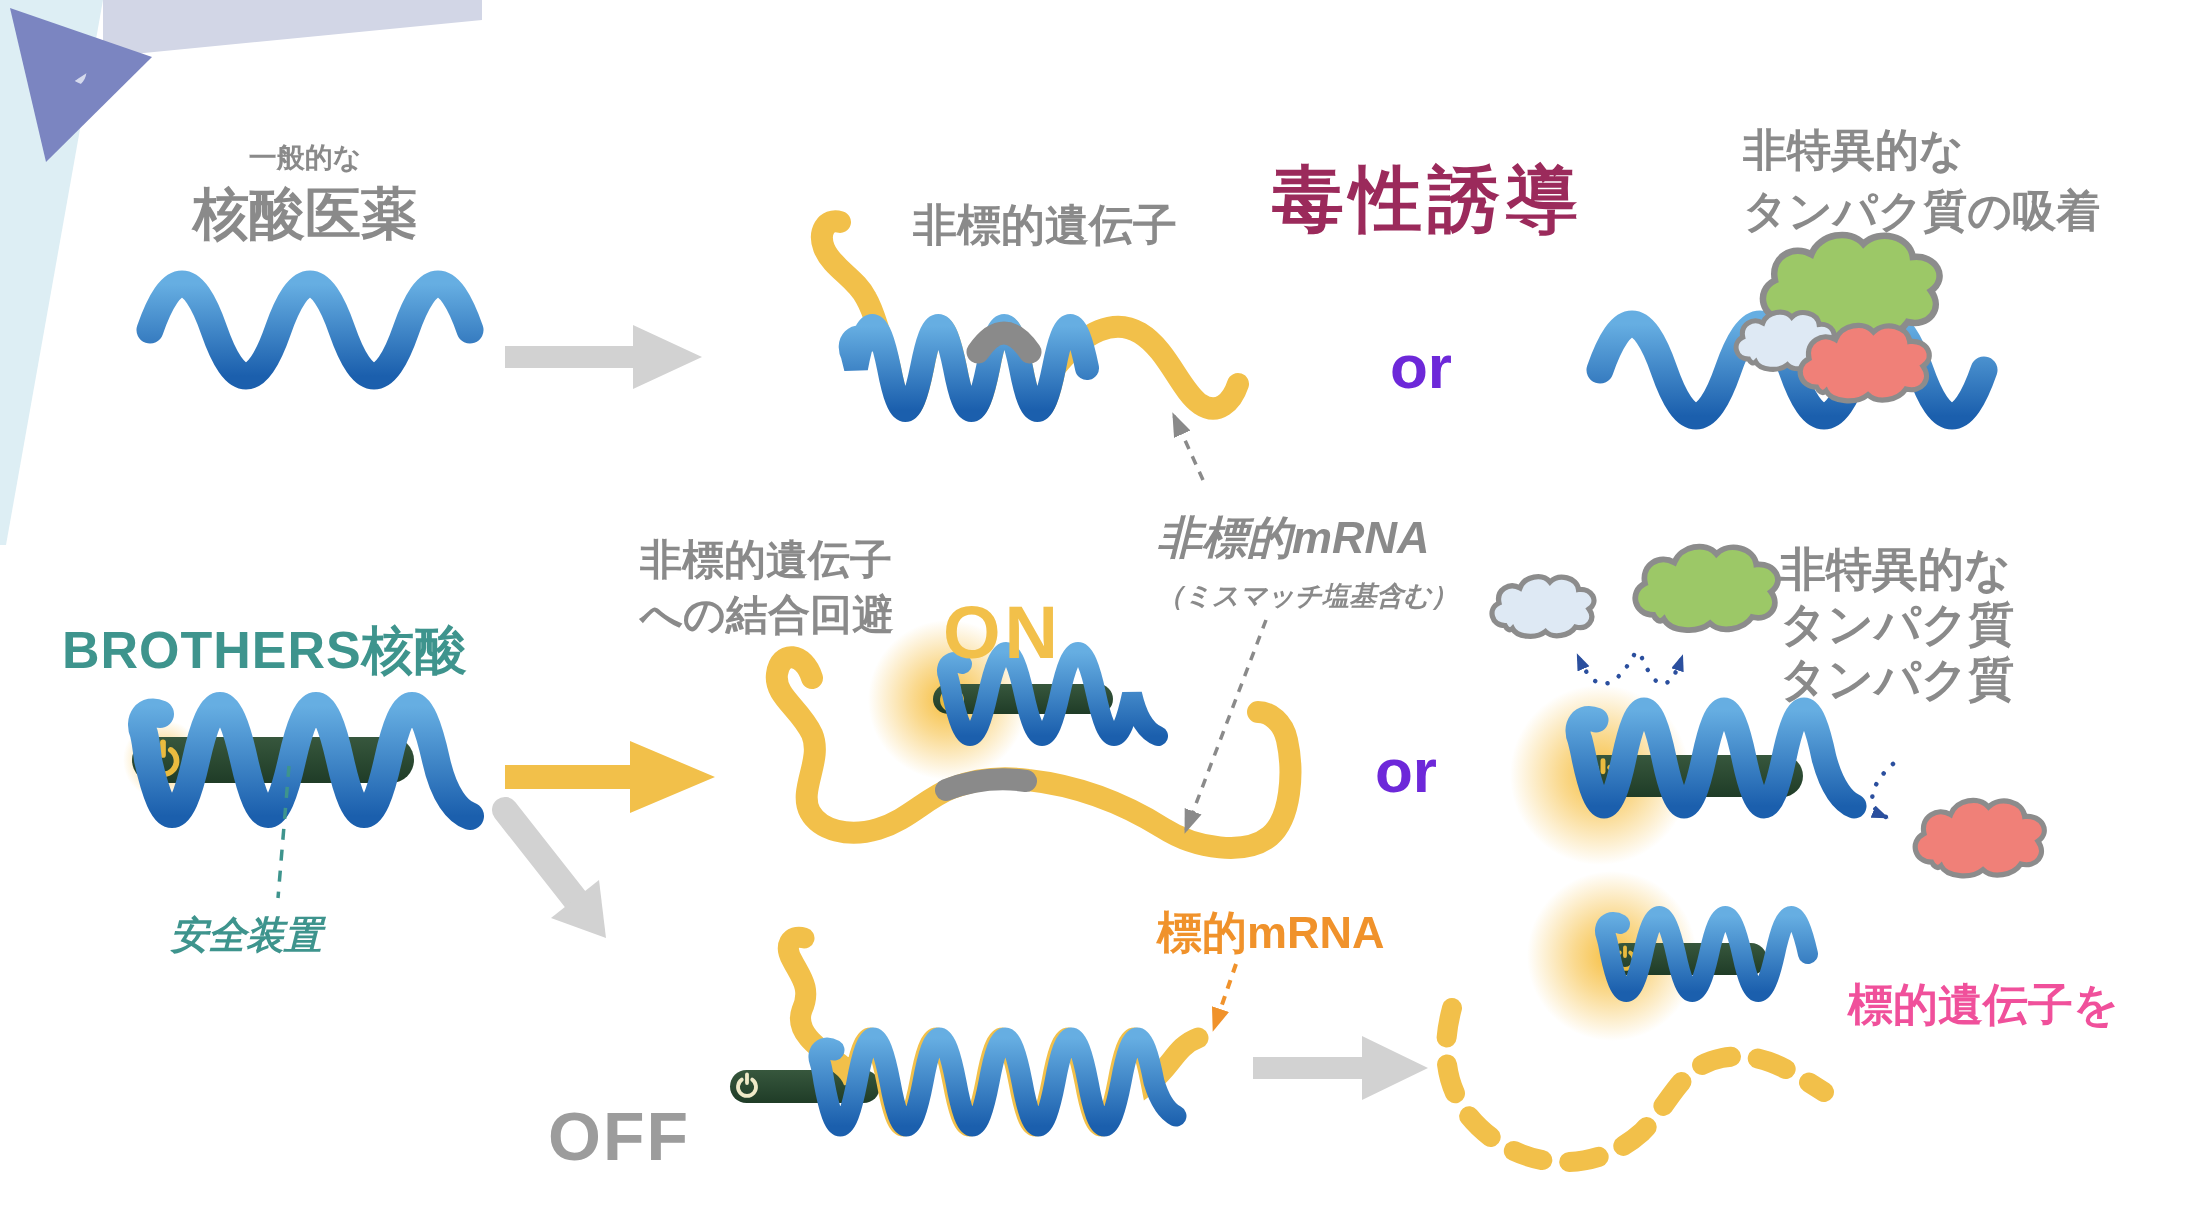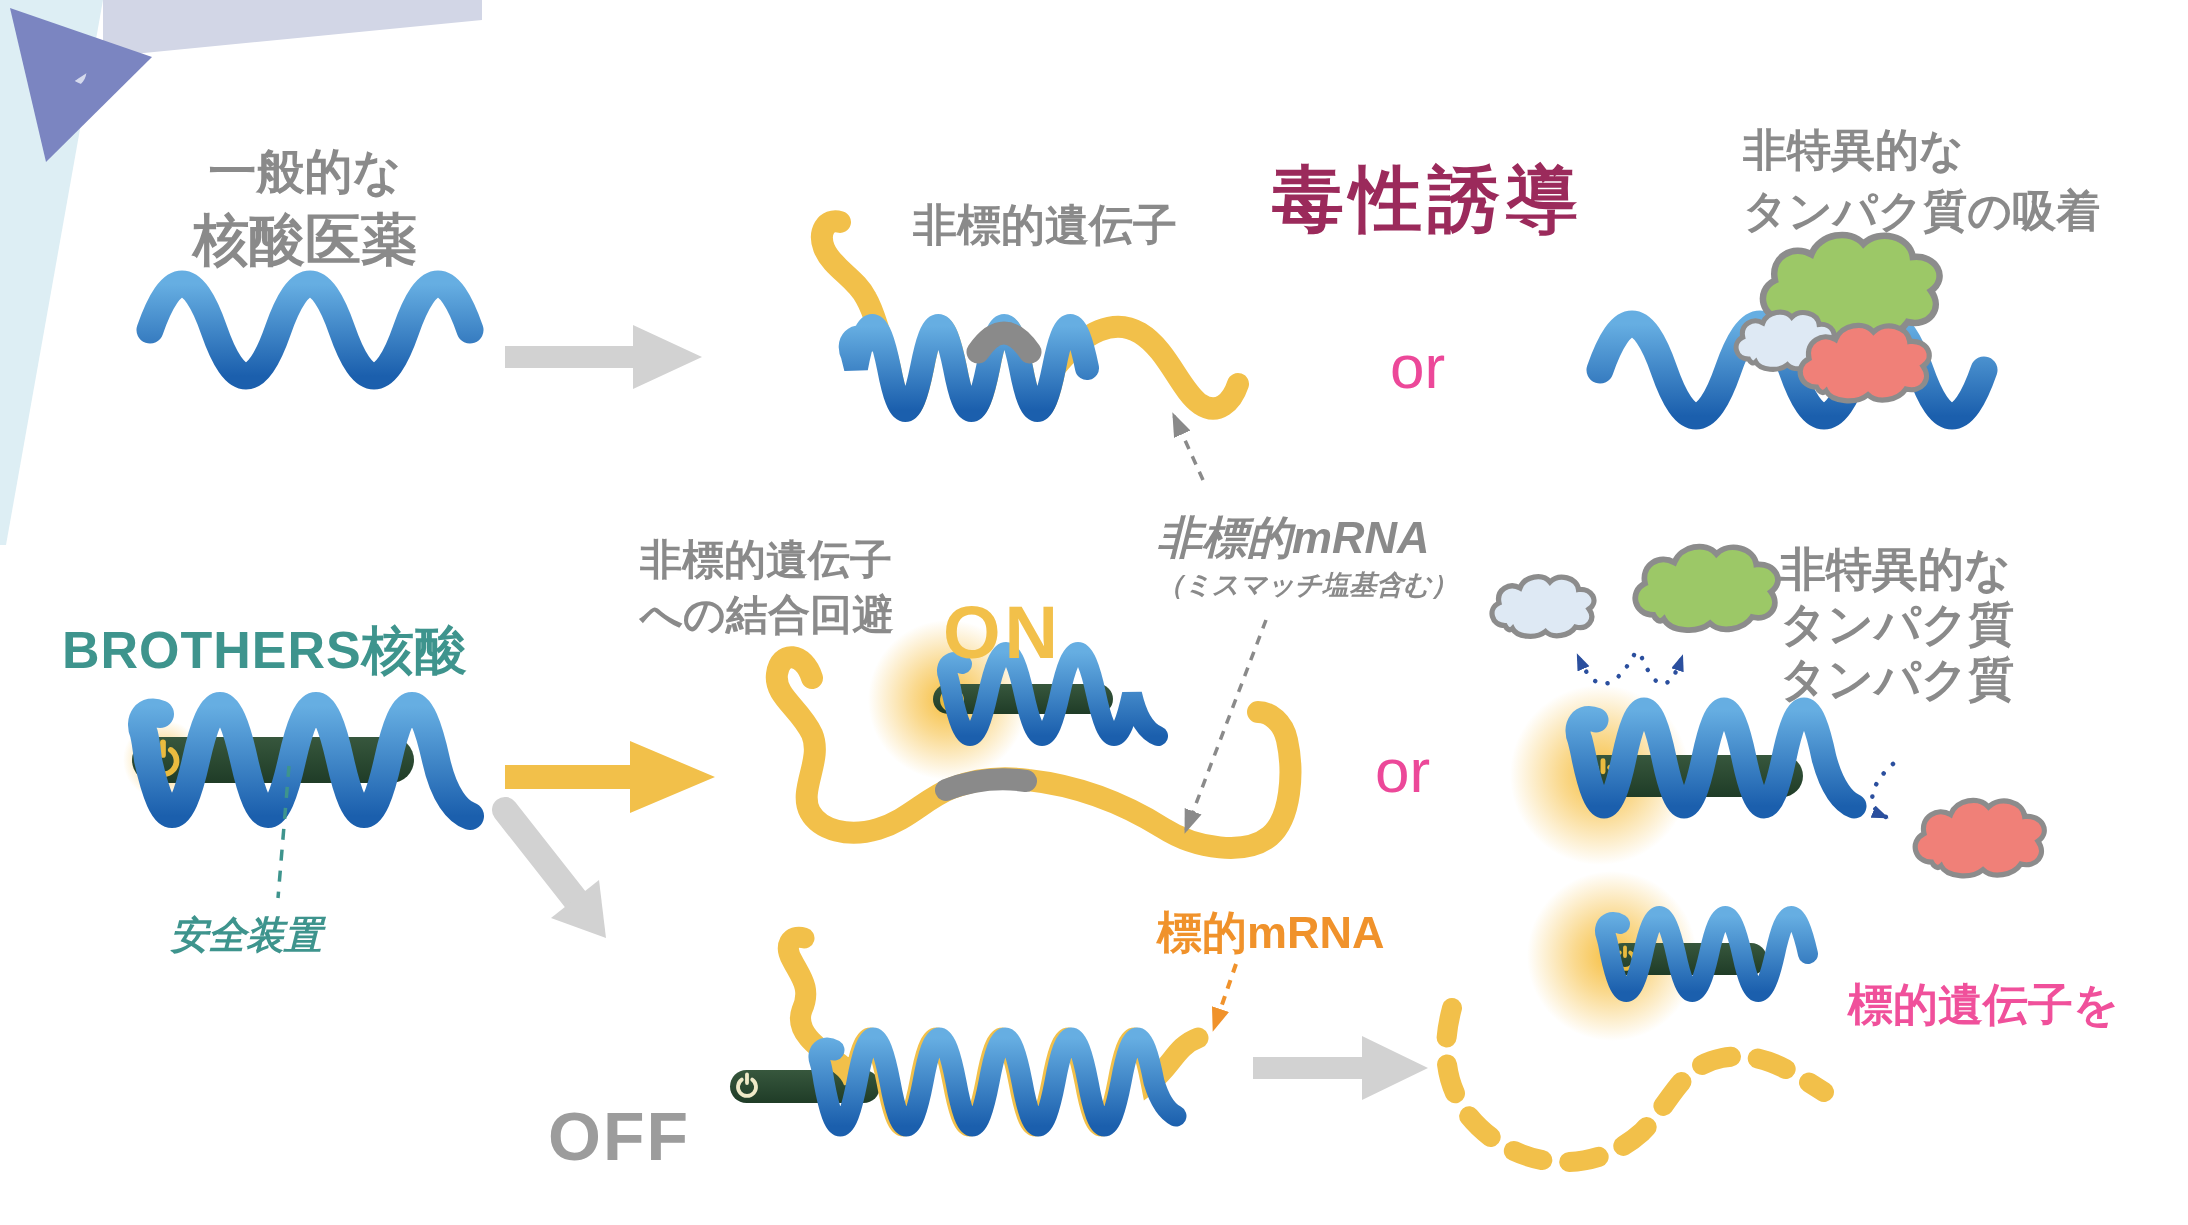--- a/index.html
+++ b/index.html
@@ -7,21 +7,21 @@
          font-family:"Liberation Sans",sans-serif;}
   #art{position:absolute;left:0;top:0;width:2188px;height:1225px;}
   .lbl{position:absolute;font-family:"Liberation Sans",sans-serif;font-weight:700;
        color:#8a8a8a;white-space:nowrap;line-height:1.32;}
   .center{text-align:center;}
   .teal{color:#3e948d;}
   .maroon{color:#9b2a5b;letter-spacing:6px;}
   .yellow{color:#f2c04a;}
   .orange{color:#f0922b;}
   .pink{color:#f0509b;}
-  .grayor{color:#ec4899;font-weight:400;}
+  .grayor{color:#6d28d9;font-weight:700;}
   .graysoft{color:#9c9c9c;}
 </style>
 </head>
 <body>
 
 <div id="stage">
 
 <svg id="art" viewBox="0 0 2188 1225">
   <defs>
     <linearGradient id="bluegrad" x1="0" y1="0" x2="0" y2="1">
@@ -155,21 +155,21 @@
 
   <g>
     <rect x="1607" y="943" width="160" height="32" rx="16" fill="url(#greengrad)"></rect>
     <use href="#powerIcon" transform="translate(1625,960)" style="color:#eabb3f"></use>
     <path d="M1620,924 C1610,918 1602,926 1606,936 C1608,942 1609,948 1610,954
              q16,76 33,0 q16,-76 33,0 q16,76 33,0 q16,-76 33,0 q16,76 33,0 q16,-76 33,0" fill="none" stroke="url(#bluegrad)" stroke-width="20" stroke-linecap="round"></path>
   </g>
 </svg>
 
 <div class="lbl center" style="left:160px;top:140px;width:290px;">
-  <div style="font-size:48px;">一般的な</div>
+  <div style="font-size:28px;">一般的な</div>
   <div style="font-size:56px;">核酸医薬</div>
 </div>
 
 <div class="lbl" style="left:913px;top:196px;font-size:44px;">
   <div>非標的遺伝子</div>
 </div>
 
 <div class="lbl maroon" style="left:1272px;top:152px;font-size:72px;font-weight:800;">毒性誘導</div>
 
 <div class="lbl grayor" style="left:1390px;top:326px;font-size:62px;">or</div>
@@ -185,21 +185,21 @@
 
 <div class="lbl" style="left:640px;top:532px;font-size:42px;">
   <div>非標的遺伝子</div>
   <div>への結合回避</div>
 </div>
 
 <div class="lbl yellow" style="left:943px;top:584px;font-size:74px;font-weight:800;letter-spacing:4px;text-align:right;">ON</div>
 
 <div class="lbl" style="left:1157px;top:508px;font-size:45px;font-style:italic;">
   <div>非標的mRNA</div>
-  <div style="font-size:27px;margin-top:1px;">（ミスマッチ塩基含む）</div>
+  <div style="font-size:27px;margin-top:12px;">（ミスマッチ塩基含む）</div>
 </div>
 
 <div class="lbl grayor" style="left:1375px;top:730px;font-size:62px;">or</div>
 
 <div class="lbl" style="left:1780px;top:542px;font-size:46px;line-height:1.2;">
   <div>非特異的な</div>
   <div>タンパク質</div>
   <div>タンパク質</div>
 </div>
 

